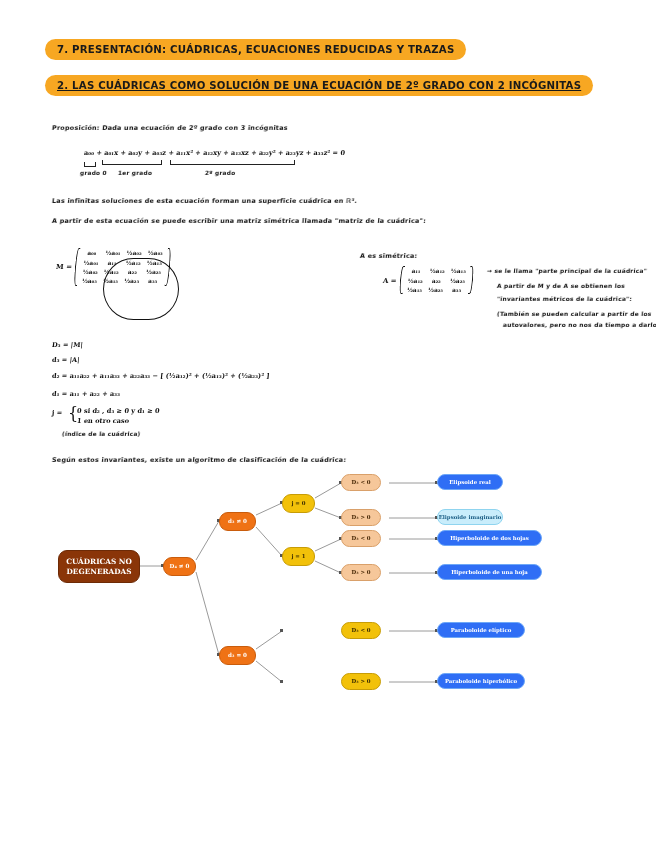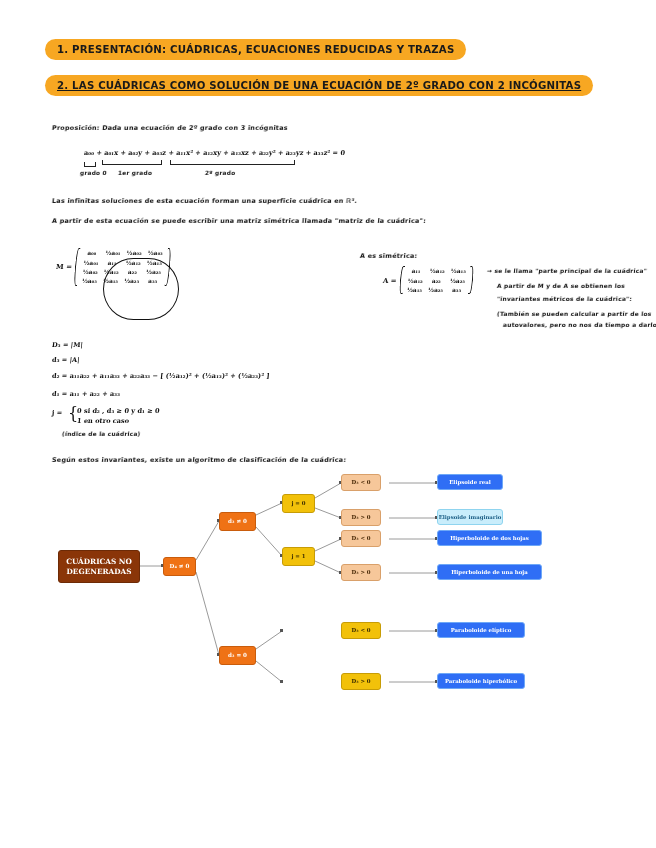--- a/index.html
+++ b/index.html
@@ -118,21 +118,21 @@
   #tree svg { position: absolute; left: 0; top: 0; }
   .node {
     position: absolute;
     display: flex;
     align-items: center;
     justify-content: center;
     text-align: center;
     font-family: "DejaVu Serif", serif;
     font-weight: bold;
     line-height: 1.12;
-    border-radius: 3px;
+    border-radius: 9px;
     white-space: nowrap;
     filter: blur(0.15px);
   }
   .n-root {
     background: #8a3508;
     border: 1px solid #6d2a06;
     color: #ffffff;
     font-size: 7.3px;
     padding: 2px 4px;
     white-space: normal;
@@ -167,21 +167,21 @@
     border: 1px solid #8fd4ef;
     color: #1c5f86;
     font-size: 5.4px;
   }
 </style>
 </head>
 <body>
 
 <div id="page">
 
-  <div class="pill" id="pill-1">1. PRESENTACIÓN: CUÁDRICAS, ECUACIONES REDUCIDAS Y TRAZAS</div>
+  <div class="pill" id="pill-1">7. PRESENTACIÓN: CUÁDRICAS, ECUACIONES REDUCIDAS Y TRAZAS</div>
   <div class="pill" id="pill-2">2. LAS CUÁDRICAS COMO SOLUCIÓN DE UNA ECUACIÓN DE 2º GRADO CON 2 INCÓGNITAS</div>
 
   <div class="hw blur" style="left:52px; top:124px;">Proposición: Dada una ecuación de 2º grado con 3 incógnitas</div>
 
   <div class="eq" style="left:84px; top:149px;">a₀₀ + a₀₁x + a₀₂y + a₀₃z + a₁₁x² + a₁₂xy + a₁₃xz + a₂₂y² + a₂₃yz + a₃₃z² = 0</div>
 
   <div class="brace" style="left:84px; top:162px; width:12px;"></div>
   <div class="brace" style="left:102px; top:160px; width:60px;"></div>
   <div class="brace" style="left:170px; top:160px; width:125px;"></div>
 

